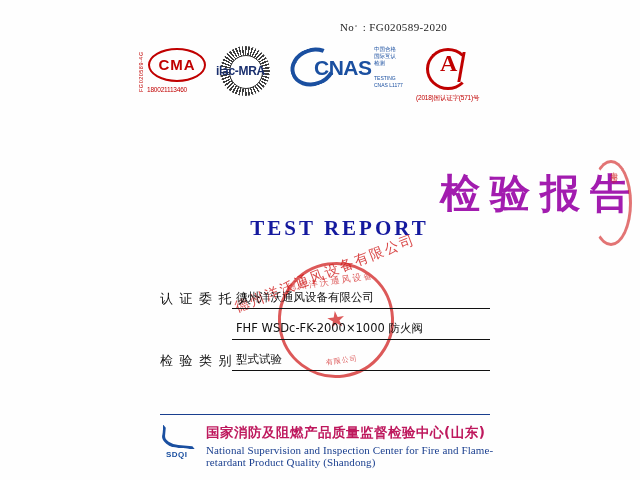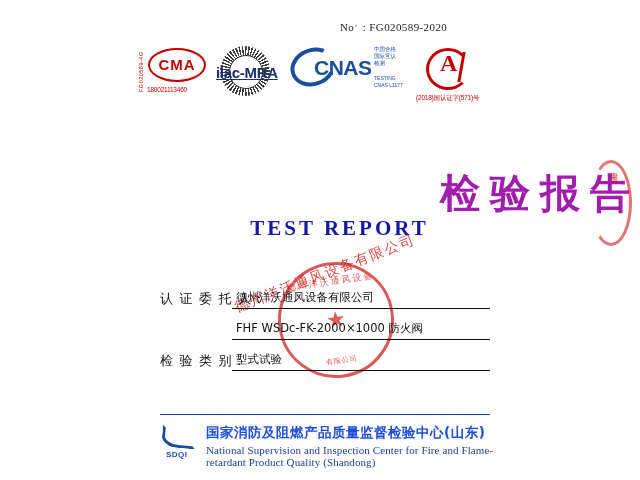--- a/index.html
+++ b/index.html
@@ -112,26 +112,25 @@
     width: 32px; height: 32px;
     border-radius: 50%;
     background: #fff;
     border: 1px solid #333;
   }
   .ilac-text {
     position: absolute;
     left: 0; top: 20px;
     width: 62px;
     text-align: left;
-    font-size: 15px;
+    font-size: 12px;
     font-weight: bold;
     color: #1a2f6e;
     font-family: "Liberation Sans", sans-serif;
     letter-spacing: -0.3px;
-    text-decoration: underline;
   }
 
   
   .logo-cnas { left: 150px; width: 120px; }
   .cnas-swoosh {
     position: absolute;
     left: 2px; top: 4px;
     width: 46px; height: 38px;
     border: 4px solid #1a4fa0;
     border-radius: 50%;
@@ -394,21 +393,21 @@
     color: #1a4fa0;
     letter-spacing: 0.5px;
     font-family: "Liberation Sans", sans-serif;
   }
   .footer-cn {
     position: absolute;
     left: 46px;
     top: 0;
     font-size: 13.5px;
     font-weight: bold;
-    color: #1d4ed8;
+    color: #be185d;
     letter-spacing: 0.5px;
     font-family: "DejaVu Sans", sans-serif;
   }
   .footer-en {
     position: absolute;
     left: 46px;
     top: 20px;
     font-size: 11px;
     color: #1a3f8f;
     font-family: "Liberation Serif", serif;

